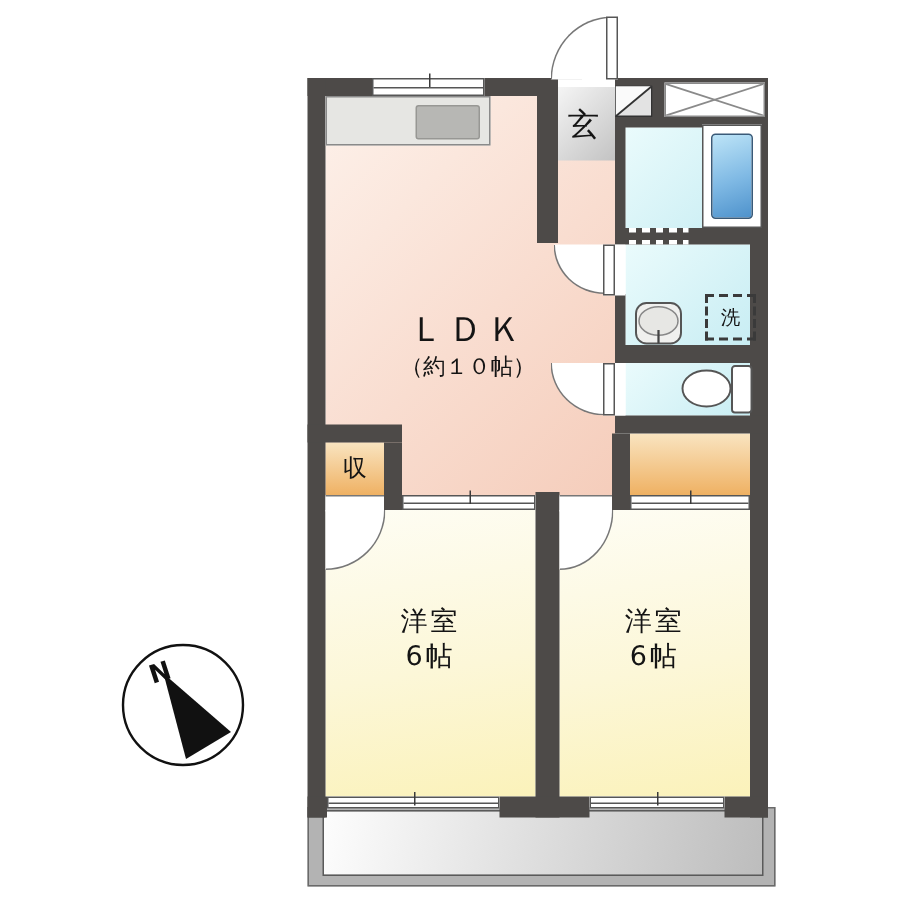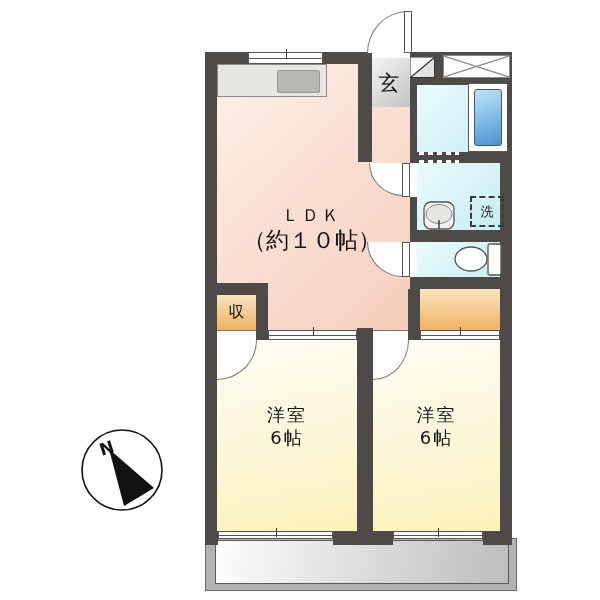--- a/index.html
+++ b/index.html
@@ -94,22 +94,22 @@
        border-right:1px solid #777;border-bottom:1px solid #777;box-sizing:border-box;}
   .leaf{background:#fff;border:1px solid #565656;box-sizing:border-box;}
   .leaf-entr{left:404px;top:11px;width:8px;height:42px;}
   .leaf-wash{left:402px;top:163px;width:8px;height:34px;}
   .leaf-wc{left:402px;top:242px;width:8px;height:35px;}
 
   
   .lbl{display:flex;align-items:center;justify-content:center;color:#141414;text-align:center;}
   .lbl-genkan{left:368px;top:58px;width:42px;height:49px;font-size:21px;}
   .lbl-ldk{left:222px;top:180px;width:180px;height:56px;flex-direction:column;line-height:1.25;}
-  .ldk-name{font-size:17px;letter-spacing:3px;margin-top:44px;}
-  .ldk-size{font-size:23px;}
+  .ldk-name{font-size:23px;letter-spacing:3px;margin-top:44px;}
+  .ldk-size{font-size:15px;}
   .lbl-shu{left:217px;top:295px;width:39px;height:35px;font-size:16px;}
   .lbl-oshiire{left:420px;top:289px;width:80px;height:41px;font-size:17px;letter-spacing:3px;}
   .lbl-room{flex-direction:column;font-size:18px;line-height:1.3;letter-spacing:2px;}
   .lbl-bed1{left:217px;top:398px;width:140px;height:56px;}
   .lbl-bed2{left:373px;top:398px;width:127px;height:56px;}
 
   .compass{left:76px;top:426px;width:92px;height:92px;}
 </style>
 </head>
 <body>

